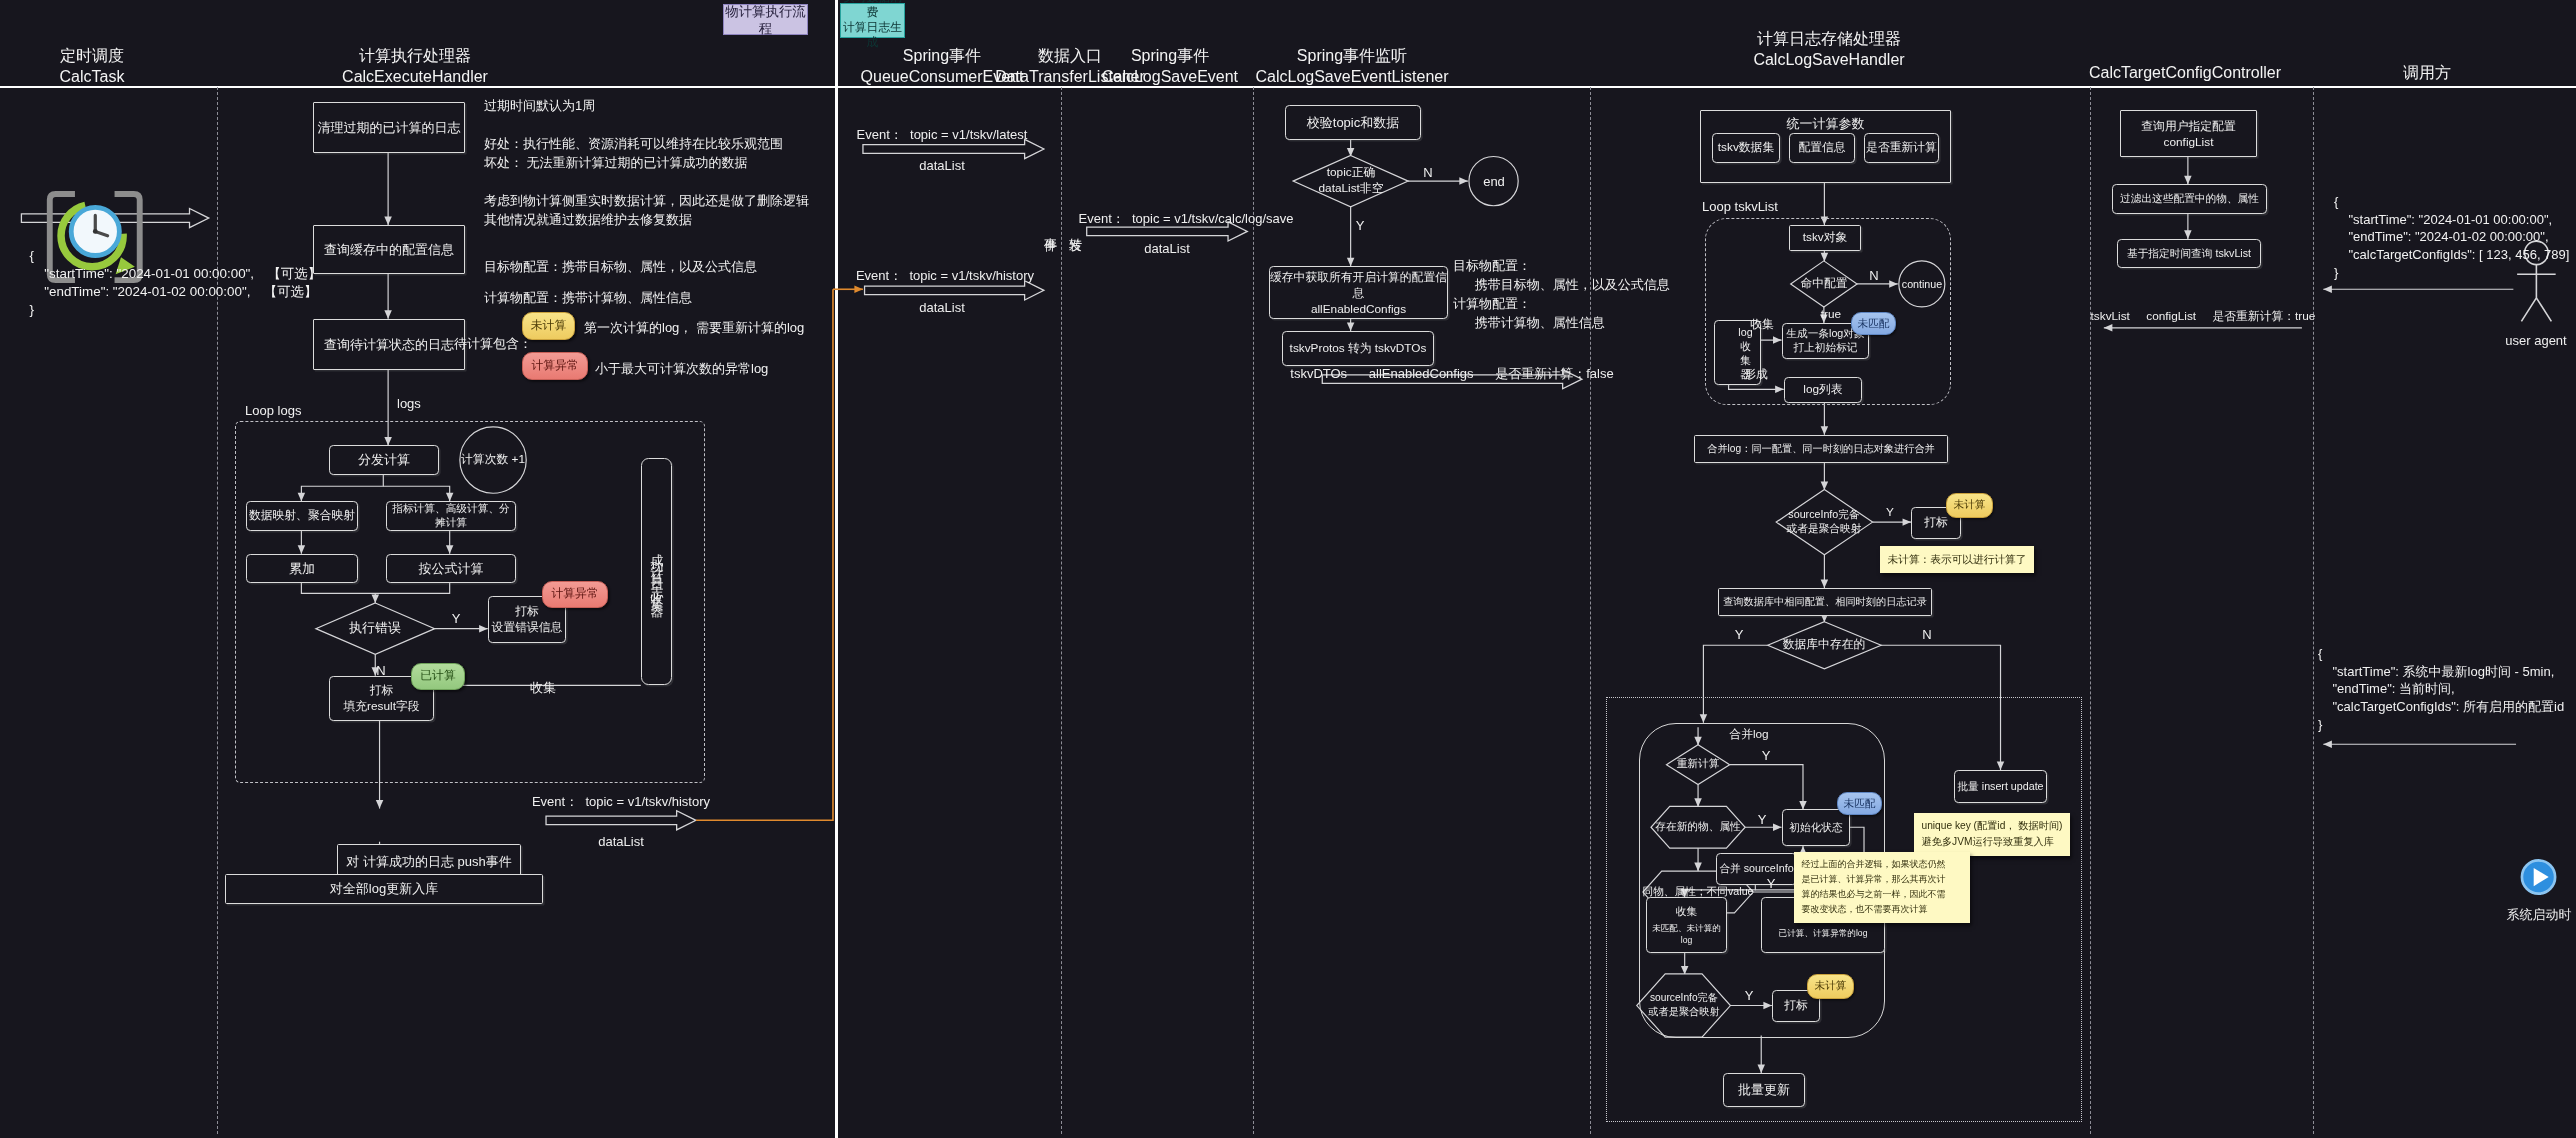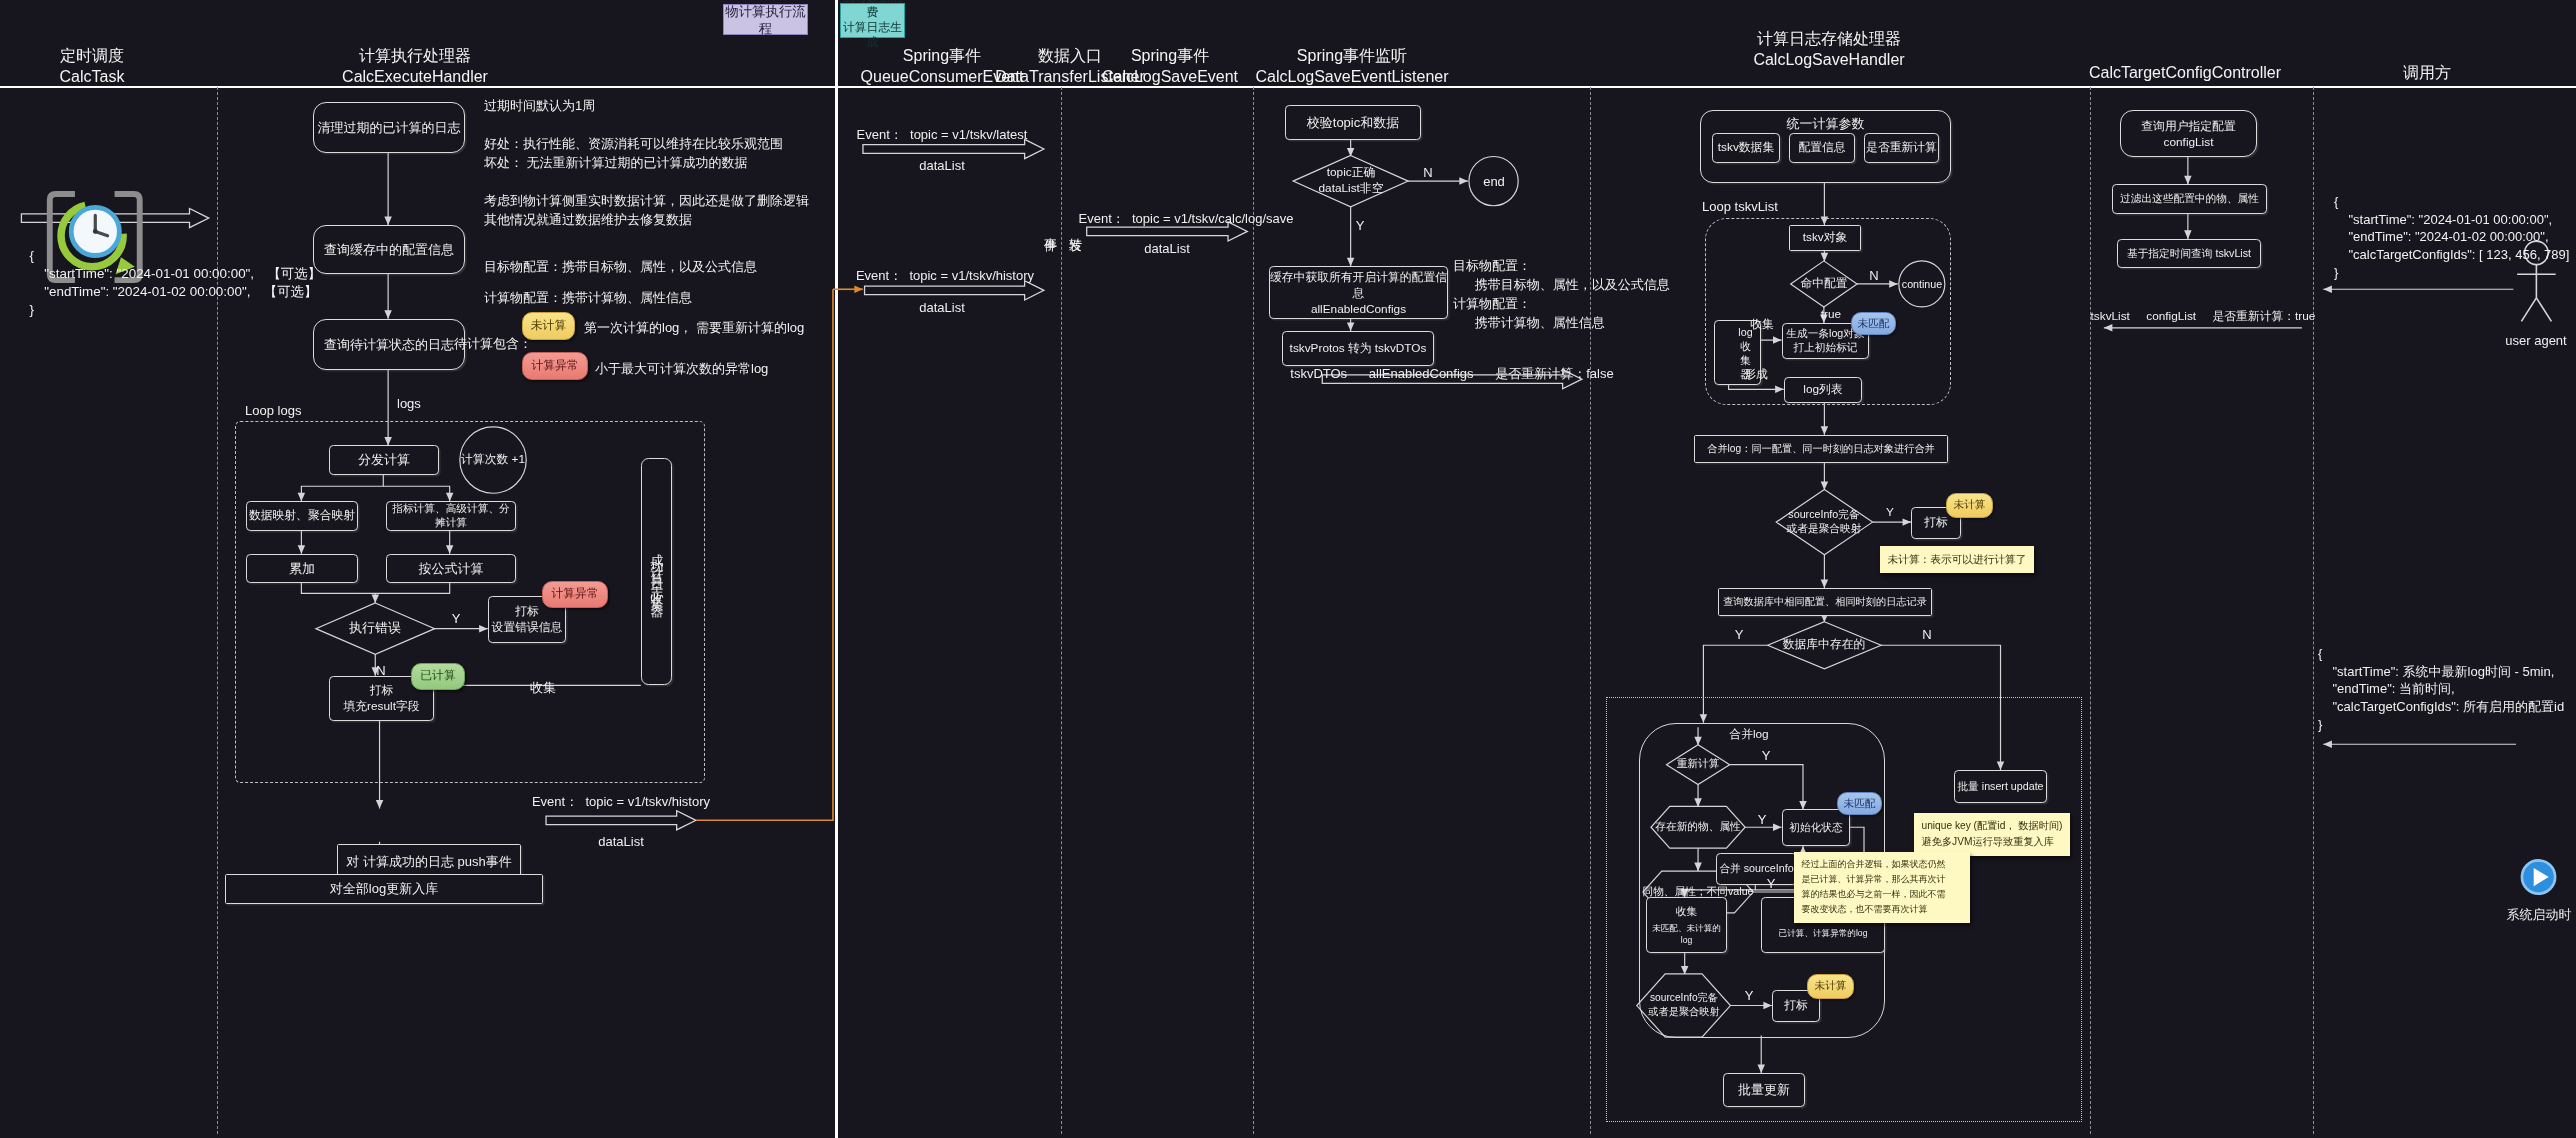--- a/index.html
+++ b/index.html
@@ -9,21 +9,21 @@
   .divider{position:absolute;top:0;bottom:0;width:2.7px;background:#ffffff;z-index:0;}
   .topline{position:absolute;left:0;width:2576px;top:86px;height:1.6px;background:#fff;z-index:0;}
   svg#overlay{position:absolute;left:0;top:0;z-index:1;}
   .hdr{position:absolute;transform:translateX(-50%);text-align:center;font-size:16px;line-height:21.4px;
        white-space:pre-line;color:#f4f4f4;z-index:2;}
   .box{position:absolute;border:1.1px solid #dcdcdc;border-radius:7.5px;background:#17161e;
        display:flex;align-items:center;justify-content:center;text-align:center;
        white-space:pre-line;font-size:13px;z-index:2;box-shadow:1.6px 1.6px 0 rgba(150,150,150,.18);}
   .sharp{border-radius:1.6px;}
   .r8{border-radius:4.3px;}
-  .r24{border-radius:13px;}
+  .r24{border-radius:1px;}
   .lbl{position:absolute;font-size:13px;white-space:pre;z-index:3;color:#f1f1f1;}
   .lblc{position:absolute;transform:translateX(-50%);text-align:center;font-size:13px;white-space:pre;z-index:3;}
   .ctr{position:absolute;transform:translate(-50%,-50%);text-align:center;white-space:pre-line;
        font-size:11.8px;z-index:3;color:#f1f1f1;}
   .badge{position:absolute;border-radius:10px;font-size:11.8px;display:flex;align-items:center;
          justify-content:center;z-index:5;box-shadow:1.1px 1.6px 2.1px rgba(0,0,0,.45);}
   .bdg-yellow{background:linear-gradient(#f8e489,#eecb5f);border:1.1px solid #caa23d;color:#4a3a06;}
   .bdg-red{background:linear-gradient(#f29b94,#e97a72);border:1.1px solid #c65f57;color:#5c1410;}
   .bdg-green{background:linear-gradient(#b2dc9c,#93c87e);border:1.1px solid #6fa35a;color:#234d13;}
   .bdg-blue{background:linear-gradient(#a6c4ee,#84a9e2);border:1.1px solid #5f86c2;color:#16305e;}

